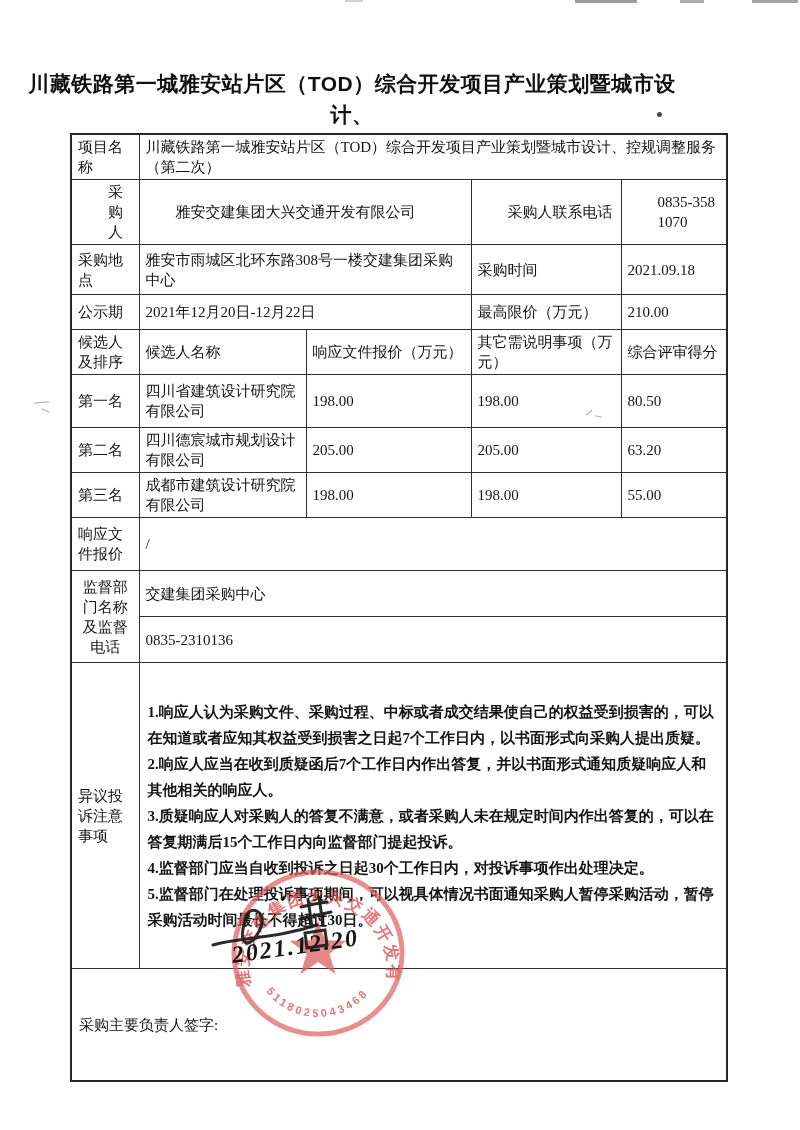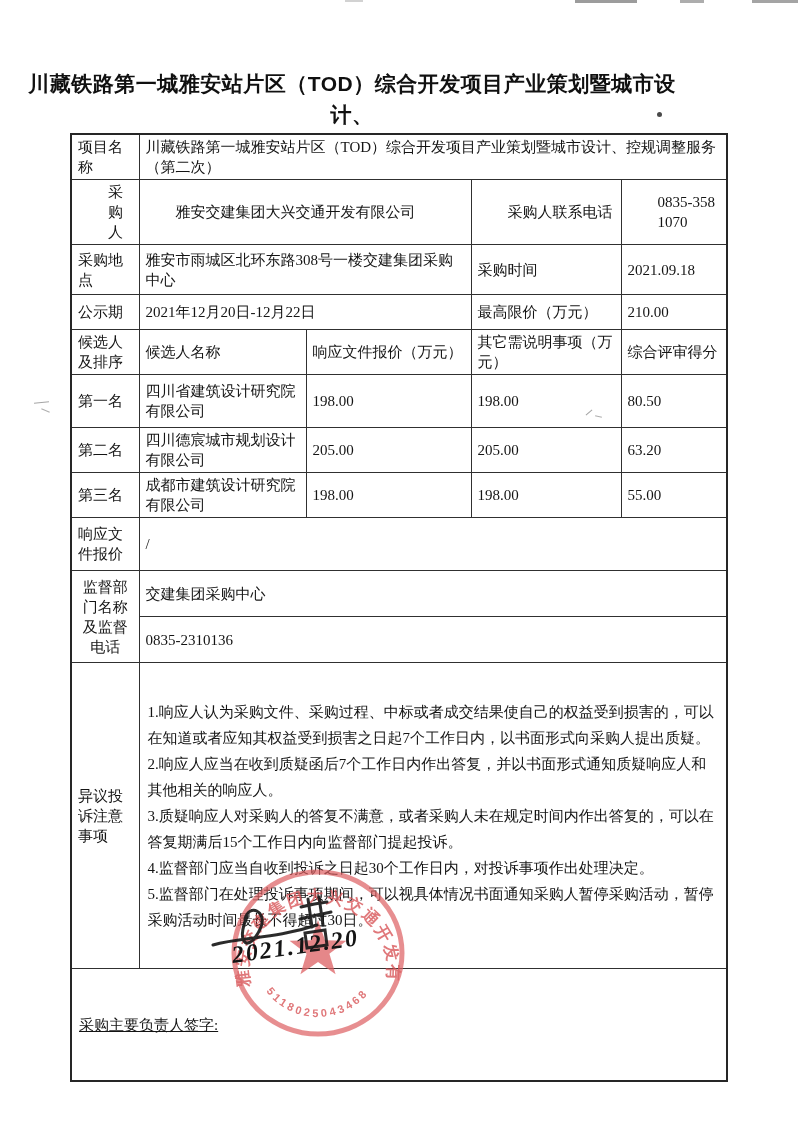--- a/index.html
+++ b/index.html
@@ -34,22 +34,22 @@
   }
   td.lbl{text-align:left;padding-left:4px;padding-right:3px;}
   td.ctr{}
   td.sup-lbl{text-align:center;padding-left:3px;padding-right:3px;}
   tr.r1 td{height:39px;} tr.r2 td{height:41px;padding-left:36px;} tr.r3 td{height:45px;}
   tr.r4 td{height:30px;} tr.r5 td{height:37px;} tr.r6 td{height:48px;}
   tr.r7 td{height:39px;} tr.r8 td{height:40px;} tr.r9 td{height:48px;}
   tr.r10a td{height:41px;} tr.r10b td{height:41px;}
   tr.r11 td{height:301px;} tr.r12 td{height:107px;}
   .objection-text{padding:6px 2px;line-height:26px;text-align:left;}
-  .objection-text div{margin:0;}
-  .sig-label{padding-left:1px;text-decoration:underline;}
+  .objection-text div{margin:0;font-weight:bold;}
+  .sig-label{padding-left:1px;}
   
   .seal-svg{position:absolute;left:218px;top:858px;opacity:.88;}
   .sign-svg{position:absolute;left:205px;top:893px;}
   .sign-date{
     position:absolute;left:232px;top:942px;
     font-style:italic;font-weight:700;font-size:24px;letter-spacing:2px;
     color:#141414;transform:rotate(-8deg);transform-origin:left center;
     font-family:"Liberation Serif",serif;
   }
   .artifact{position:absolute;background:#4a4a4a;}

